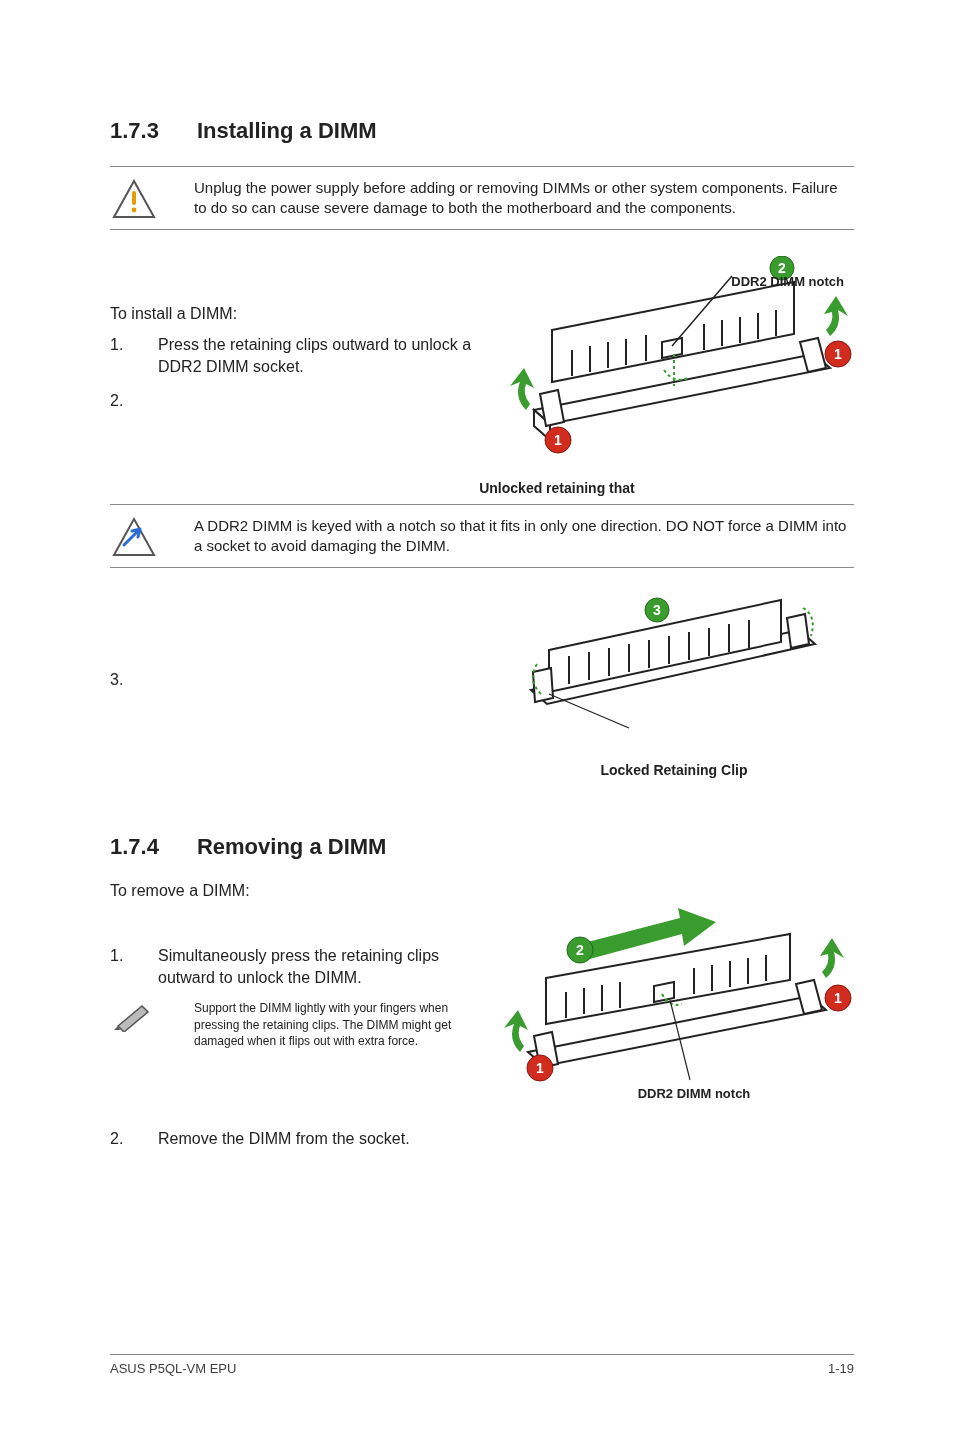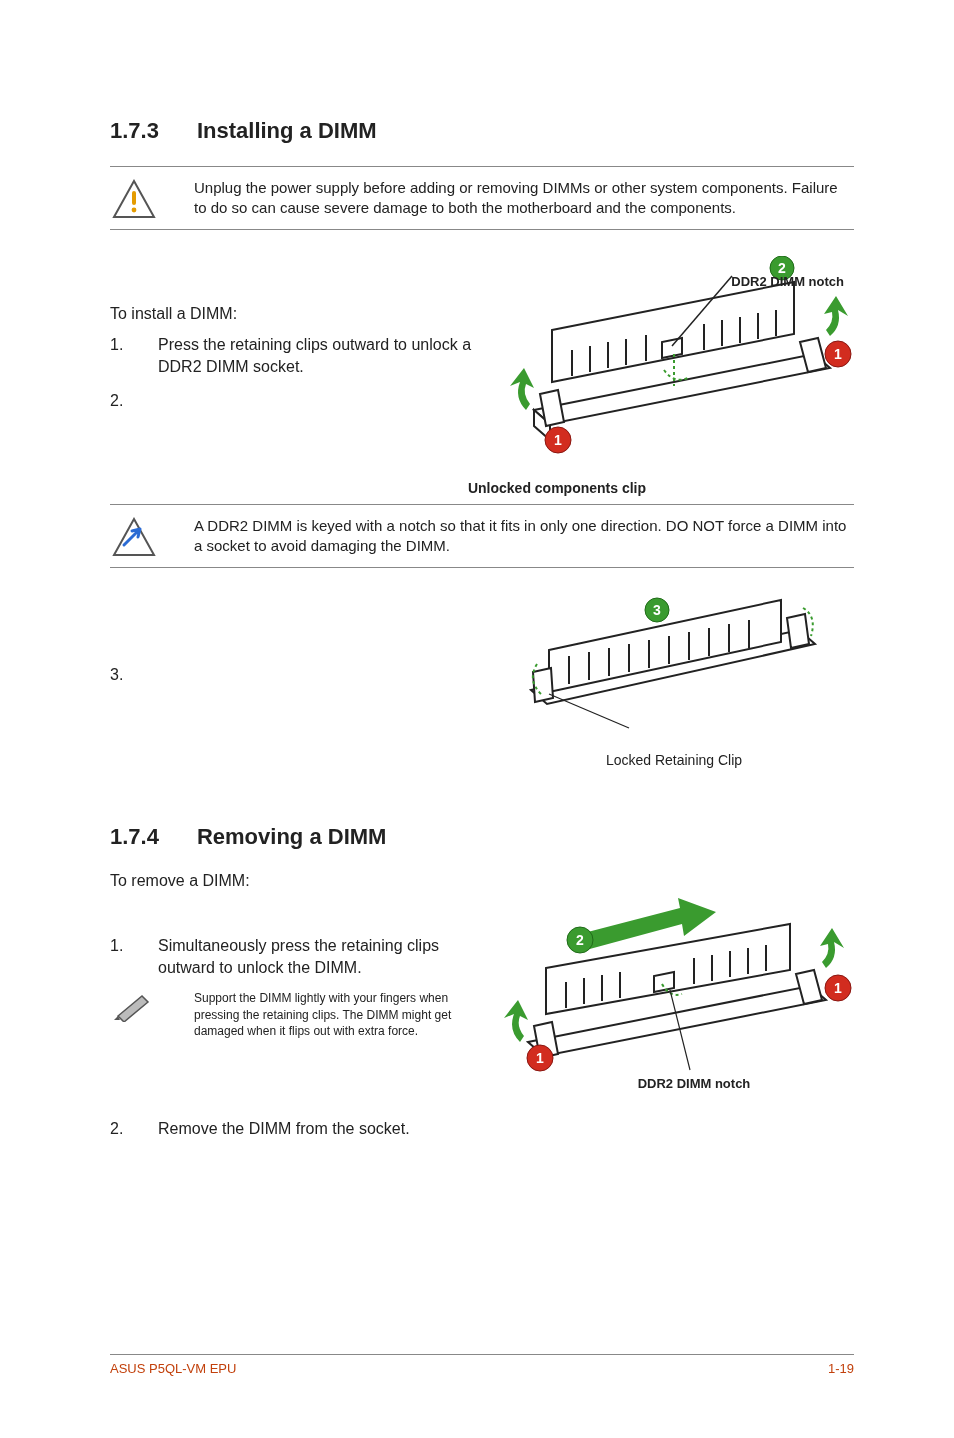--- a/index.html
+++ b/index.html
@@ -77,23 +77,23 @@
     flex: 1;
   }
   .fig-caption {
     font-size: 14px;
     font-weight: bold;
     text-align: center;
     margin-top: 6px;
   }
   .fig-label-bottom {
     font-size: 14px;
-    font-weight: normal;
+    font-weight: bold;
     text-align: center;
-    margin-top: 8px;
+    margin-top: 18px;
   }
   .note-row {
     display: flex;
     gap: 36px;
     align-items: flex-start;
     margin: 8px 0 18px 0;
   }
   .note-row .icon-slot {
     width: 48px;
     display: flex;
@@ -110,21 +110,21 @@
   .footer {
     position: absolute;
     bottom: 62px;
     left: 110px;
     right: 100px;
     border-top: 1px solid #888;
     padding-top: 6px;
     display: flex;
     justify-content: space-between;
     font-size: 13px;
-    color: #c2410c;
+    color: #404040;
   }
   
   svg.diagram { display: block; }
   .circ-num {
     fill: #3a9b2f;
     stroke: #1f6b18;
     stroke-width: 1;
   }
   .circ-red { fill: #d22c1f; stroke: #8a1610; stroke-width: 1; }
   .circ-txt { fill: #fff; font-size: 14px; font-weight: bold; text-anchor: middle; dominant-baseline: central; font-family: Arial; }
@@ -210,21 +210,21 @@
 
         <circle class="circ-red" cx="64" cy="184" r="13"></circle>
         <text class="circ-txt" x="64" y="184">1</text>
 
         <text x="350" y="30" text-anchor="end" font-size="13" font-weight="bold" fill="#222">DDR2 DIMM notch</text>
       </svg>
     </div>
     <div style="height:4px"></div>
   </div>
 </div>
-<div class="fig-caption" style="margin-left:150px">Unlocked components clip</div>
+<div class="fig-caption" style="margin-left:150px">Unlocked retaining that</div>
 
 <div class="mid-gap"></div>
 
 <div class="callout">
   <div class="icon-slot">
     <svg width="44" height="40" viewBox="0 0 44 40">
       <path d="M22 2 L42 38 L2 38 Z" fill="none" stroke="#555" stroke-width="2"></path>
       <path d="M12 28 L28 12 M28 12 L20 14 M28 12 L26 20" stroke="#2b6bd4" stroke-width="3" fill="none" stroke-linecap="round"></path>
     </svg>
   </div>

